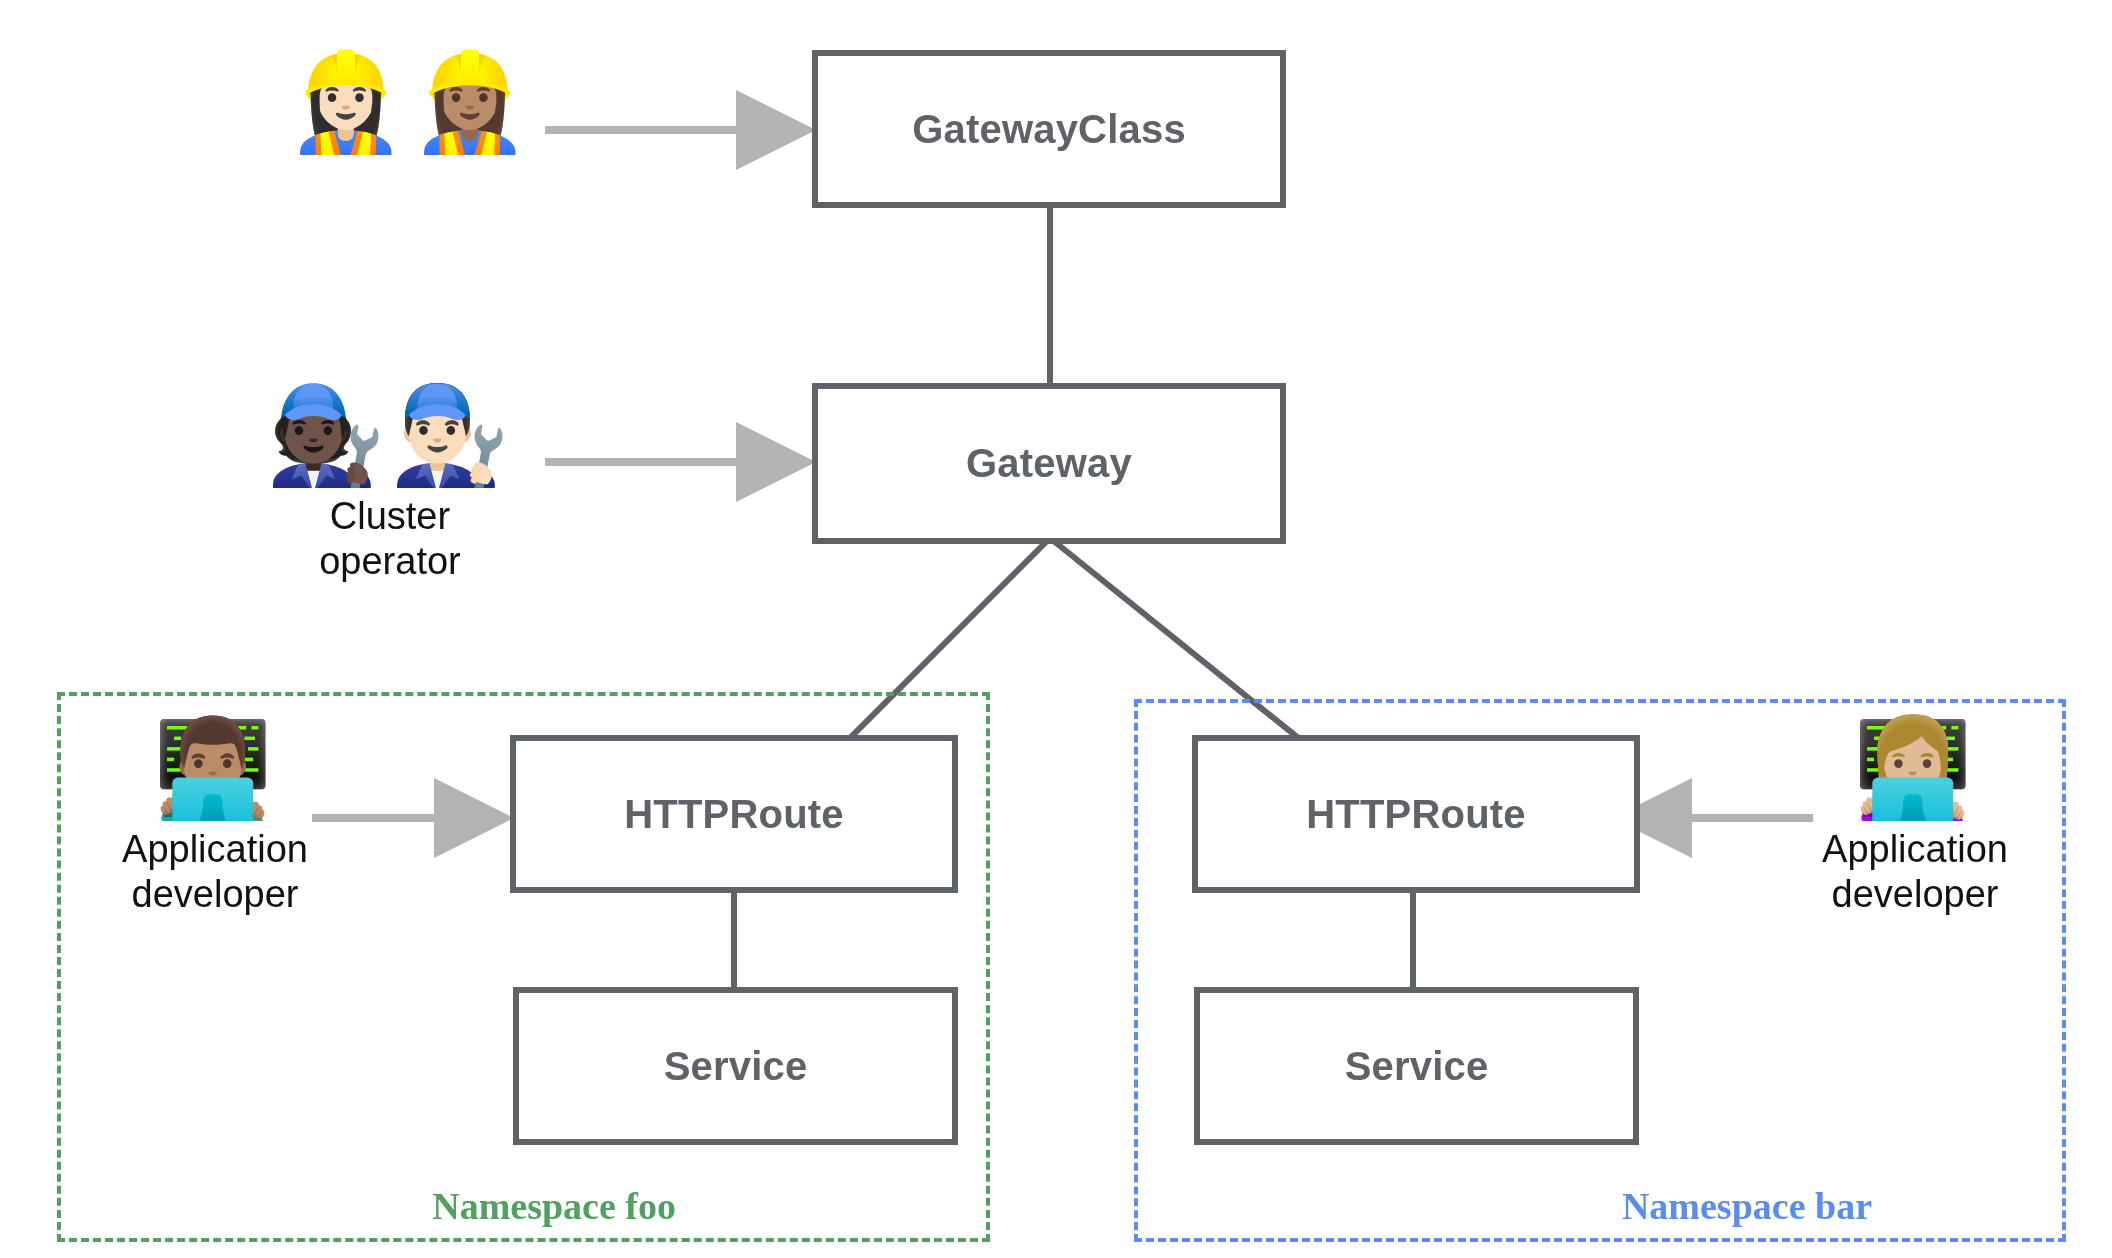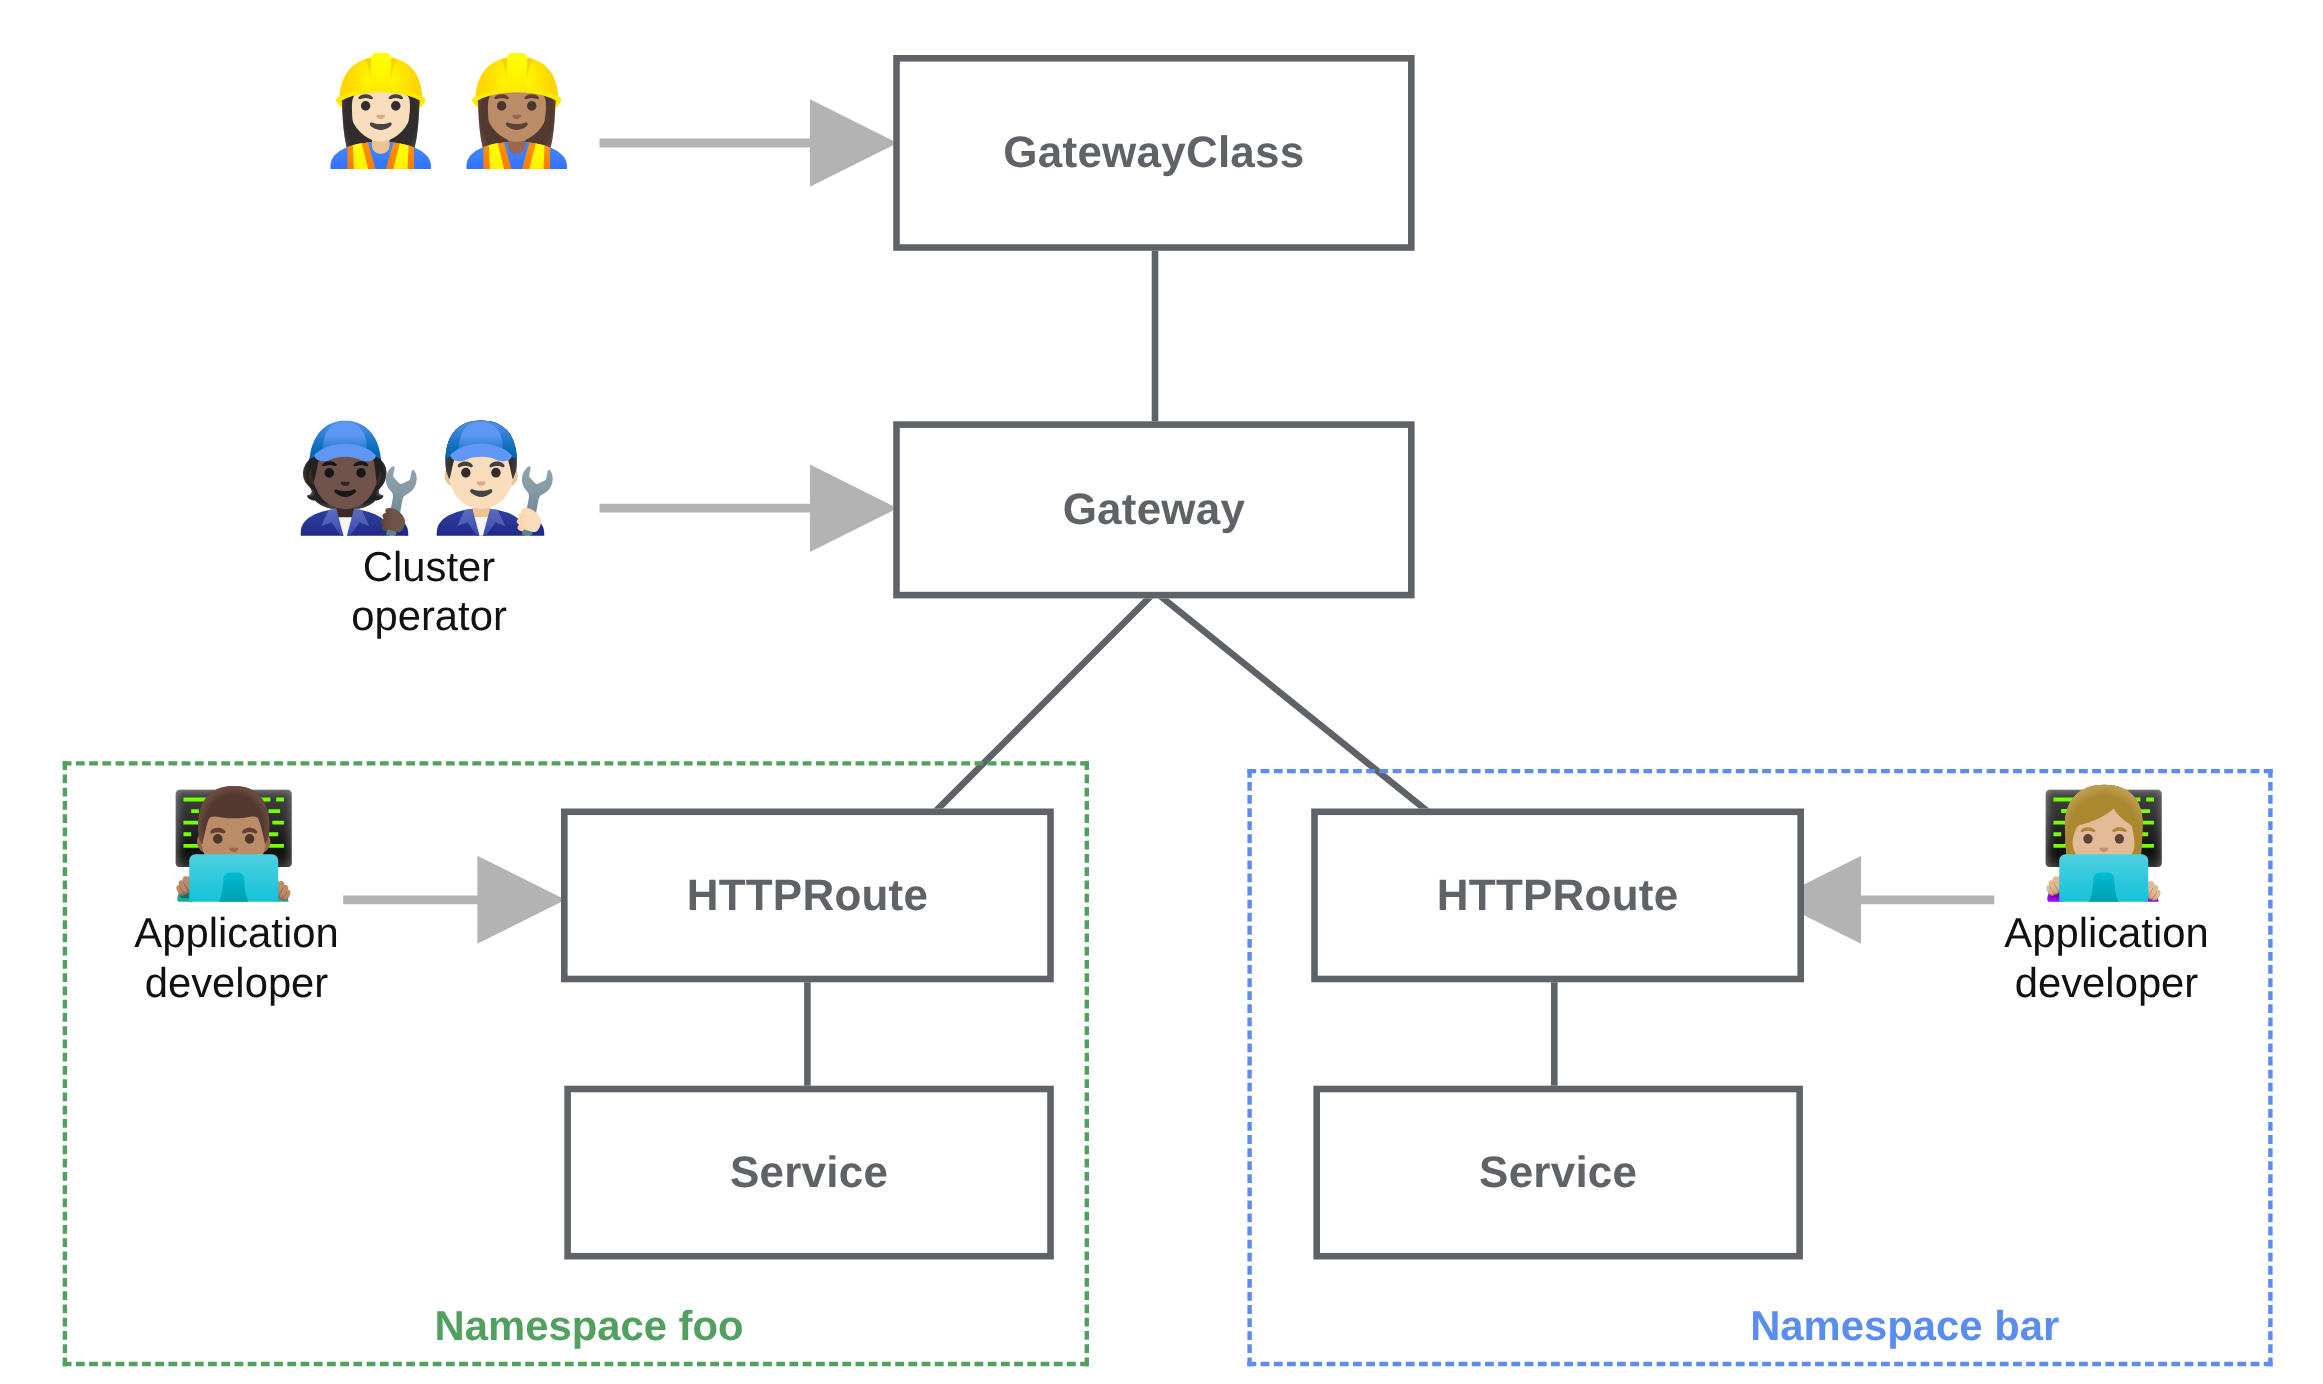--- a/index.html
+++ b/index.html
@@ -68,20 +68,21 @@
     text-align: center;
     white-space: pre-line;
   }
 
   
   .namespace {
     position: absolute;
     box-sizing: border-box;
     background: transparent;
     z-index: 1;
+    font-family: Liberation Serif, serif;
   }
   .ns-foo { border: 4px dashed #52a05f; }
   .ns-bar { border: 4px dashed #5b8def; }
   .ns-label {
     position: absolute;
     bottom: 10px;
     font-size: 38px;
     font-weight: bold;
     white-space: nowrap;
     z-index: 2;
@@ -118,21 +119,21 @@
   </svg>
 
   <div class="namespace ns-foo" style="left:57px; top:692px; width:933px; height:550px;">
     <div class="ns-label ns-label-foo" style="right:310px;">Namespace foo</div>
   </div>
 
   <div class="namespace ns-bar" style="left:1134px; top:699px; width:932px; height:543px;">
     <div class="ns-label ns-label-bar" style="right:190px;">Namespace bar</div>
   </div>
 
-  <div class="res-box" style="left:812px; top:50px; width:474px; height:178px;">
+  <div class="res-box" style="left:812px; top:50px; width:474px; height:158px;">
     <span class="res-label">GatewayClass</span>
   </div>
 
   <div class="res-box" style="left:812px; top:383px; width:474px; height:161px;">
     <span class="res-label">Gateway</span>
   </div>
 
   <div class="res-box" style="left:510px; top:735px; width:448px; height:158px;">
     <span class="res-label">HTTPRoute</span>
   </div>

